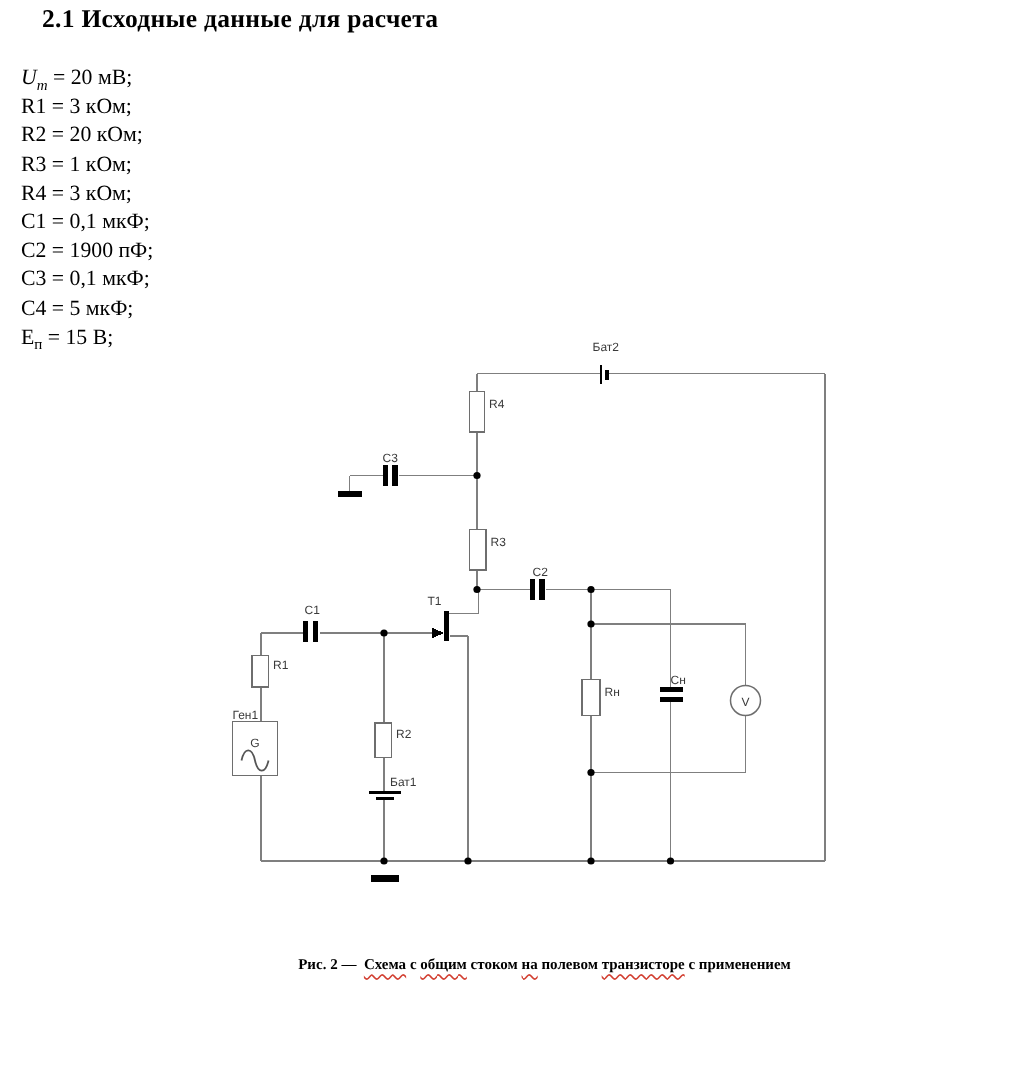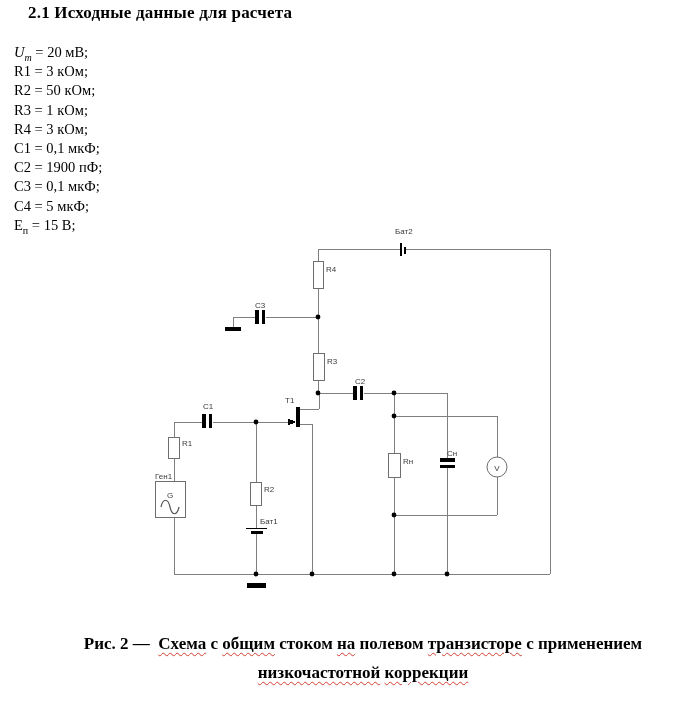--- a/index.html
+++ b/index.html
@@ -5,41 +5,41 @@
   html,body{margin:0;padding:0;background:#fff;}
   .page{position:relative;width:686px;height:718px;background:#fff;overflow:hidden;
         font-family:"Liberation Serif",serif;color:#000;}
   .title{position:absolute;left:28px;top:3px;font-size:17px;font-weight:bold;
          letter-spacing:.2px;}
   .params{position:absolute;left:14px;top:43px;font-size:14.5px;line-height:19.2px;}
   .param-row{white-space:pre;}
   .param-row sub{font-size:10px;line-height:0;}
   .it{font-style:italic;}
   .caption{position:absolute;left:40px;width:646px;top:629px;text-align:center;
-           font-size:17px;font-weight:bold;line-height:29px;}
+           font-size:10px;font-weight:bold;line-height:29px;}
   .cap-line{white-space:pre;}
   .sp{text-decoration-line:underline;text-decoration-style:wavy;
       text-decoration-color:#d23f31;text-decoration-thickness:1px;text-underline-offset:3px;}
   svg.circuit{position:absolute;left:0;top:0;}
   svg.circuit text{font-family:"Liberation Sans",sans-serif;font-size:8px;fill:#3a3a3a;}
   .wires{stroke:#7f7f7f;stroke-width:1;fill:none;shape-rendering:crispEdges;}
   .boxc{fill:#fff;stroke:#6e6e6e;stroke-width:1;shape-rendering:crispEdges;}
   .blk{fill:#000;stroke:none;shape-rendering:crispEdges;}
 </style>
 </head>
 <body>
 
 <div class="page">
 
   <div class="title">2.1 Исходные данные для расчета</div>
 
   <div class="params">
     <div class="param-row"><span class="it">U</span><sub class="it">m</sub><span> = 20 мВ;</span></div>
     <div class="param-row"><span>R1 = 3 кОм;</span><sub></sub><span></span></div>
-    <div class="param-row"><span>R2 = 50 кОм;</span><sub></sub><span></span></div>
+    <div class="param-row"><span>R2 = 20 кОм;</span><sub></sub><span></span></div>
     <div class="param-row"><span>R3 = 1 кОм;</span><sub></sub><span></span></div>
     <div class="param-row"><span>R4 = 3 кОм;</span><sub></sub><span></span></div>
     <div class="param-row"><span>C1 = 0,1 мкФ;</span><sub></sub><span></span></div>
     <div class="param-row"><span>C2 = 1900 пФ;</span><sub></sub><span></span></div>
     <div class="param-row"><span>C3 = 0,1 мкФ;</span><sub></sub><span></span></div>
     <div class="param-row"><span>C4 = 5 мкФ;</span><sub></sub><span></span></div>
     <div class="param-row"><span>Е</span><sub>п</sub><span> = 15 В;</span></div>
   </div>
 
   <svg class="circuit" width="686" height="718" viewBox="0 0 686 718">
@@ -152,16 +152,15 @@
       <circle cx="256" cy="422" r="2.4"></circle>
       <circle cx="256" cy="574" r="2.4"></circle>
       <circle cx="312" cy="574" r="2.4"></circle>
       <circle cx="394" cy="574" r="2.4"></circle>
       <circle cx="447" cy="574" r="2.4"></circle>
     </g>
   </svg>
 
   <div class="caption">
     <div class="cap-line"><span>Рис. 2 —  </span><span class="sp">Схема</span><span> с </span><span class="sp">общим</span><span> стоком </span><span class="sp">на</span><span> полевом </span><span class="sp">транзисторе</span><span> с применением</span></div>
-    <div class="cap-line"><span class="sp">низкочастотной</span><span> </span><span class="sp">коррекции</span></div>
   </div>
 
 </div>
 
 </body></html>

